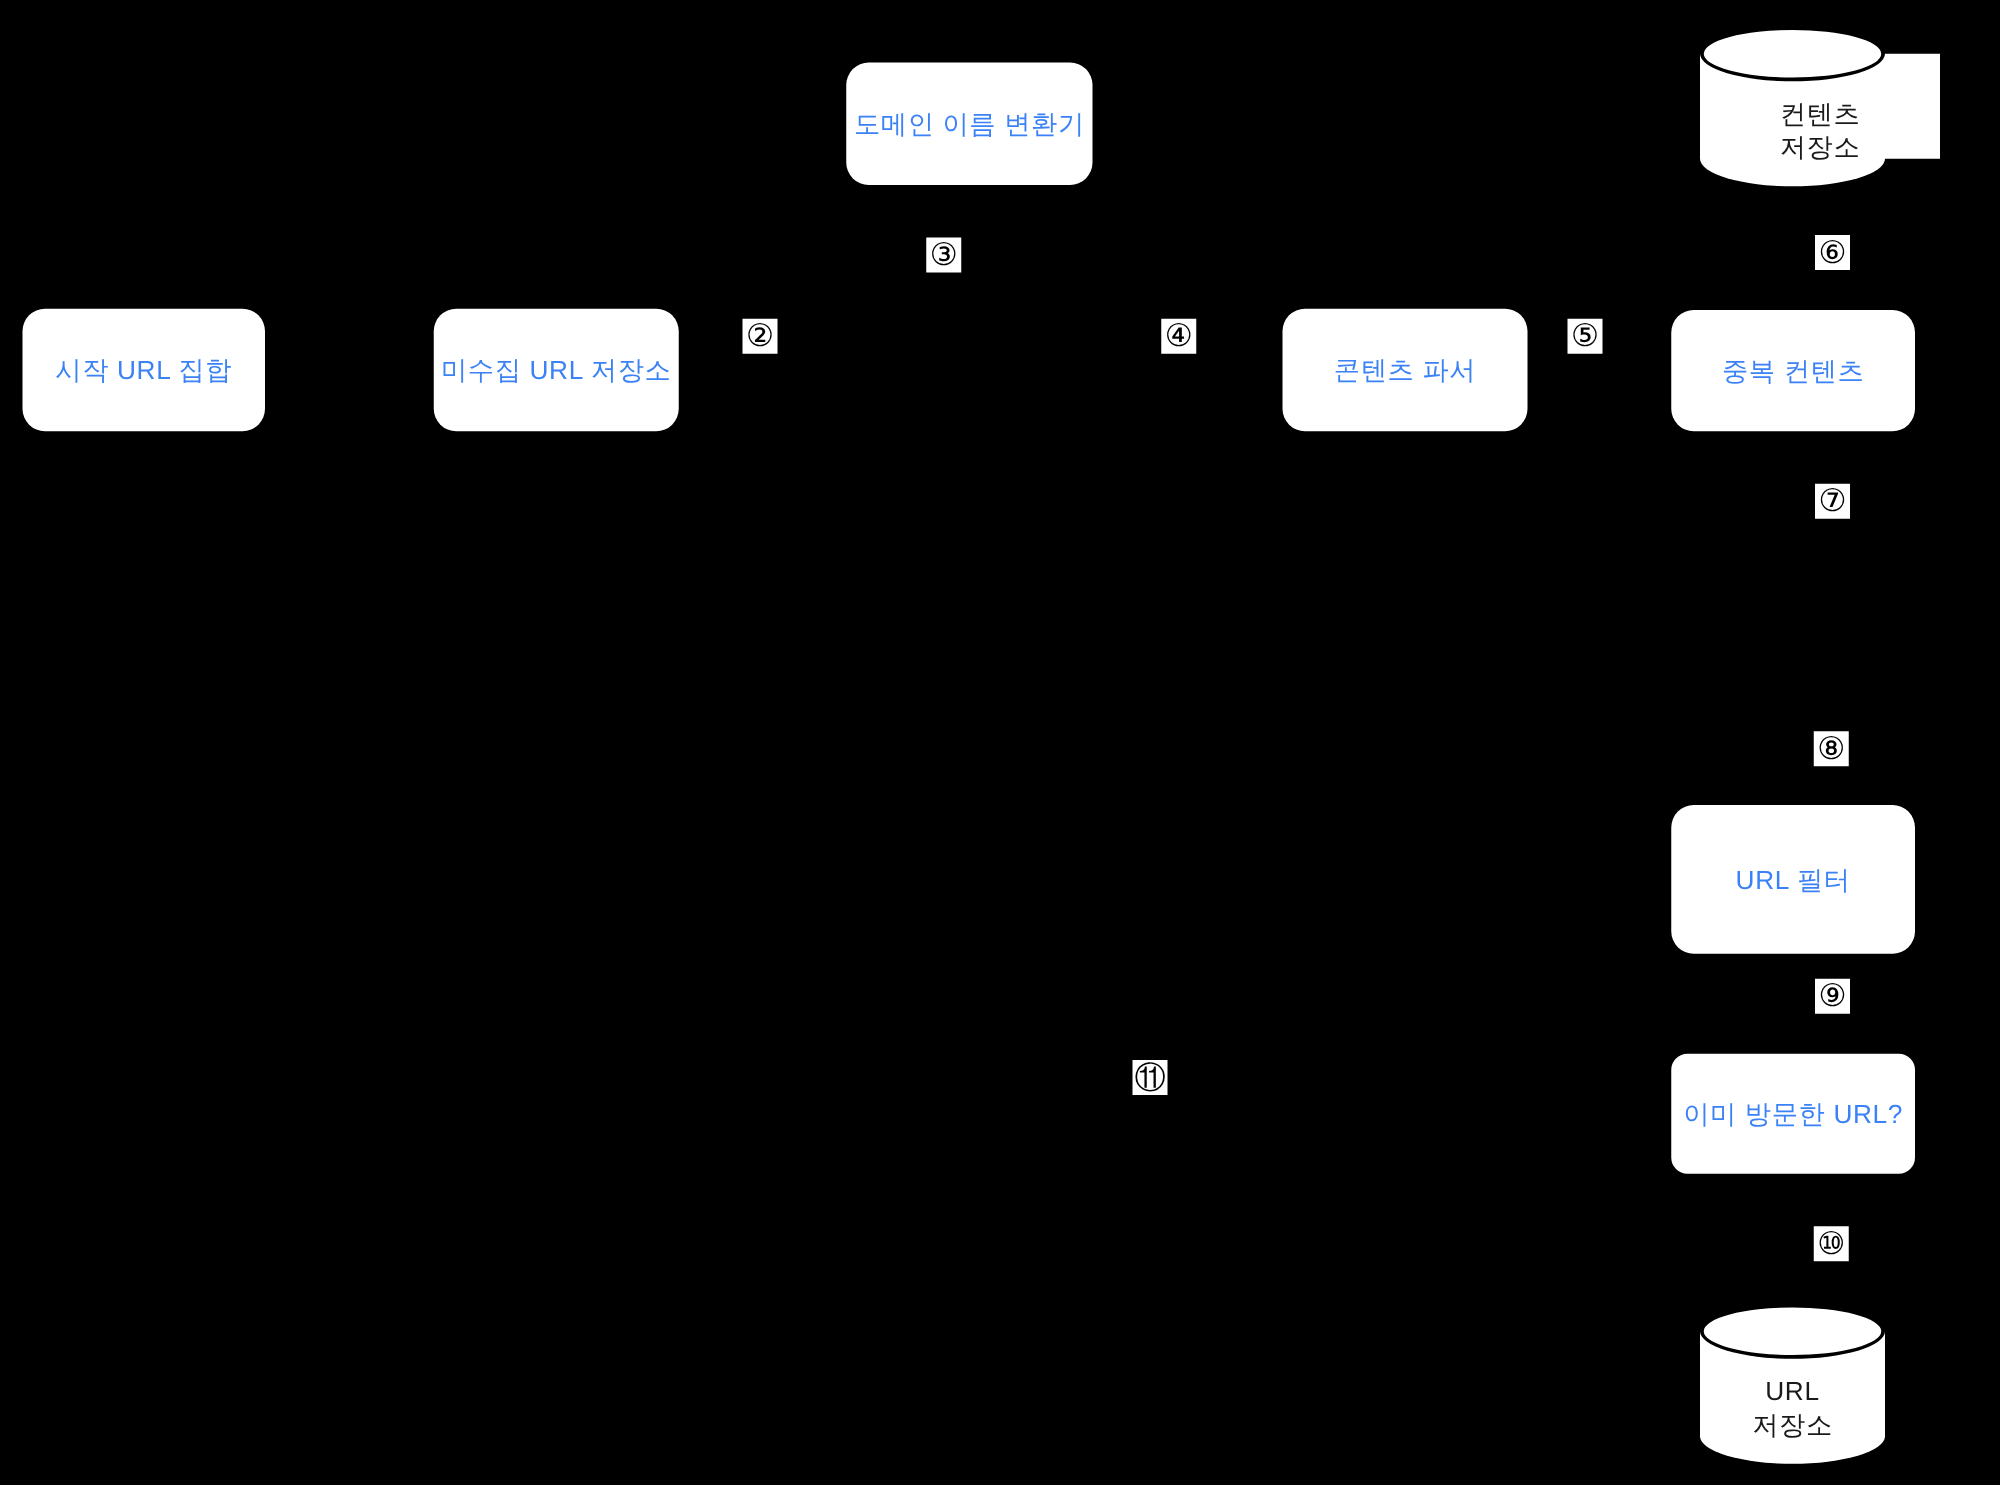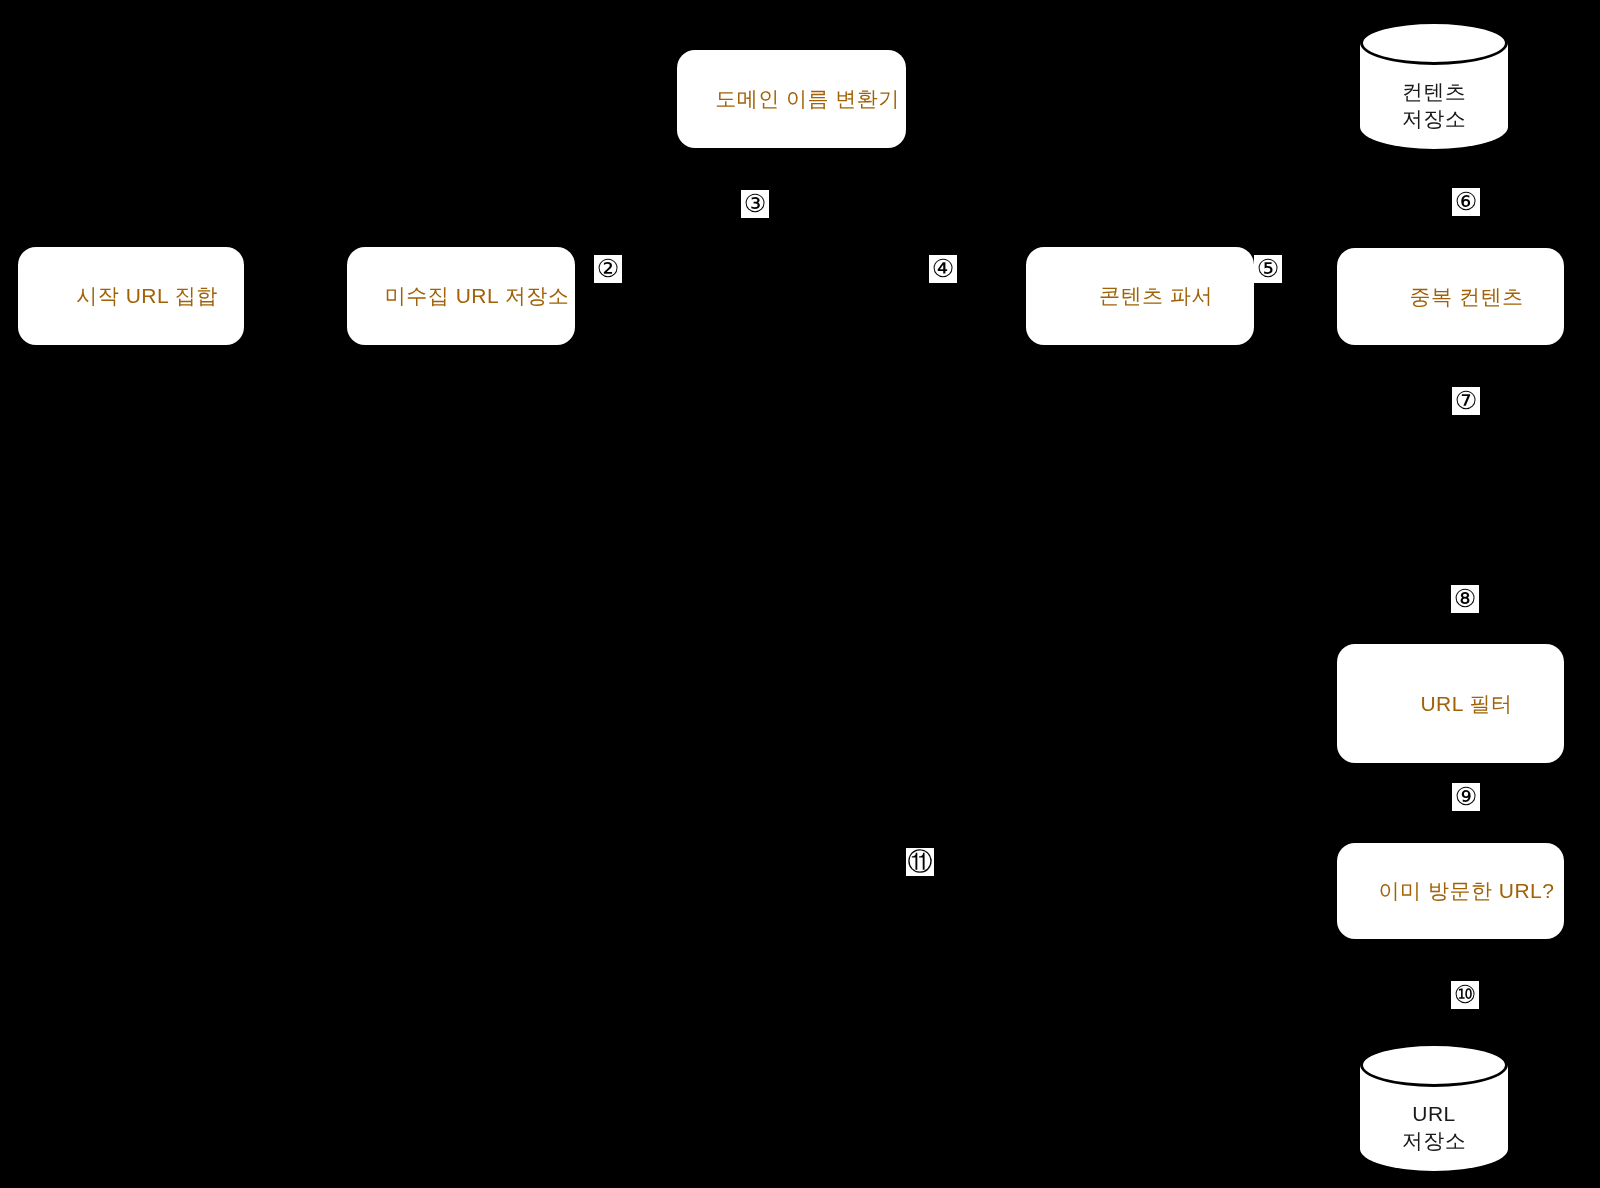--- a/index.html
+++ b/index.html
@@ -18,24 +18,23 @@
   
   .box {
     position: absolute;
     background: #ffffff;
     border-radius: 18px;
     display: flex;
     align-items: center;
     justify-content: center;
     font-size: 21px;
     letter-spacing: 0.5px;
-    color: #a16207;
+    color: #3b82f6;
     text-align: center;
     white-space: nowrap;
-    padding-left: 32px;
   }
   
   .badge {
     position: absolute;
     width: 28px;
     height: 28px;
     background: #ffffff;
     display: flex;
     align-items: center;
     justify-content: center;
@@ -93,22 +92,22 @@
 
   
   #node-start-url-set   { left: 18px;   top: 247px; width: 194px; height: 98px; }
   #node-url-frontier    { left: 347px;  top: 247px; width: 196px; height: 98px; }
   #node-dns-resolver    { left: 677px;  top: 50px;  width: 197px; height: 98px; }
   #node-html-downloader { left: 677px;  top: 248px; width: 197px; height: 98px; }
   #node-content-parser  { left: 1007px; top: 247px; width: 196px; height: 98px; margin-left: 19px; }
   #node-duplicate-content { left: 1337px; top: 248px; width: 195px; height: 97px; }
   #node-url-extractor   { left: 1337px; top: 446px; width: 195px; height: 97px; }
   #node-url-filter      { left: 1337px; top: 644px; width: 195px; height: 119px; }
-  #node-visited-url     { left: 1337px; top: 843px; width: 195px; height: 96px; }
-  #db-content-storage   { left: 1360px; top: 21px; }
+  #node-visited-url     { left: 1337px; top: 843px; width: 195px; height: 96px; border-radius: 13px; }
+  #db-content-storage   { left: 1360px; top: 21px; padding-left: 44px; }
   #db-url-storage       { left: 1360px; top: 1043px; }
   #badge-2  { left: 594px;  top: 255px; }
   #badge-3  { left: 741px;  top: 190px; }
   #badge-4  { left: 929px;  top: 255px; }
   #badge-5  { left: 1254px; top: 255px; }
   #badge-6  { left: 1452px; top: 188px; }
   #badge-7  { left: 1452px; top: 387px; }
   #badge-8  { left: 1451px; top: 585px; }
   #badge-9  { left: 1452px; top: 783px; }
   #badge-10 { left: 1451px; top: 981px; }

